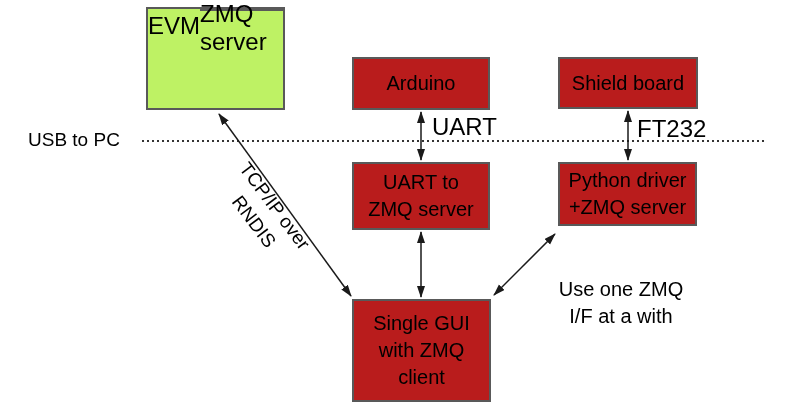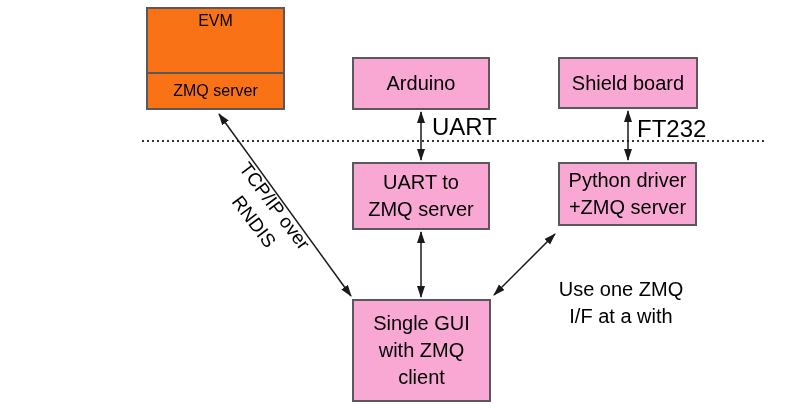--- a/index.html
+++ b/index.html
@@ -15,40 +15,40 @@
     overflow: hidden;
     color: #000000;
   }
   .arrow-layer {
     position: absolute;
     left: 0; top: 0;
     width: 801px; height: 410px;
   }
   .node {
     position: absolute;
-    background: #f9a8d4;
+    background: #b91c1c;
     border: 2px solid #595959;
     display: flex;
     align-items: center;
     justify-content: center;
     text-align: center;
     font-size: 20px;
     line-height: 27px;
   }
   .ml { white-space: pre-line; }
   
   .evm-box {
     position: absolute;
     left: 146px; top: 7px;
     width: 139px; height: 103px;
-    background: #f97316;
+    background: #bef264;
     border: 2px solid #595959;
     display: flex;
-    flex-direction: column;
-    font-size: 16px;
+    flex-direction: row;
+    font-size: 24px;
   }
   .evm-title {
     flex: 1;
     display: flex;
     justify-content: center;
     align-items: flex-start;
     padding-top: 3px;
   }
   .evm-sub {
     height: 36px;
@@ -127,20 +127,21 @@
   <div class="node uartzmq-box ml">UART to
 ZMQ server</div>
 
   <div class="node python-box ml">Python driver
 +ZMQ server</div>
 
   <div class="node gui-box ml">Single GUI
 with ZMQ
 client</div>
 
+  <div class="float-label usb-label">USB to PC</div>
 
   <div class="float-label uart-label">UART</div>
 
   <div class="float-label ft232-label">FT232</div>
 
   <div class="tcpip-label">TCP/IP over
 RNDIS</div>
 
   <div class="zmq-note">Use one ZMQ
 I/F at a with</div>

